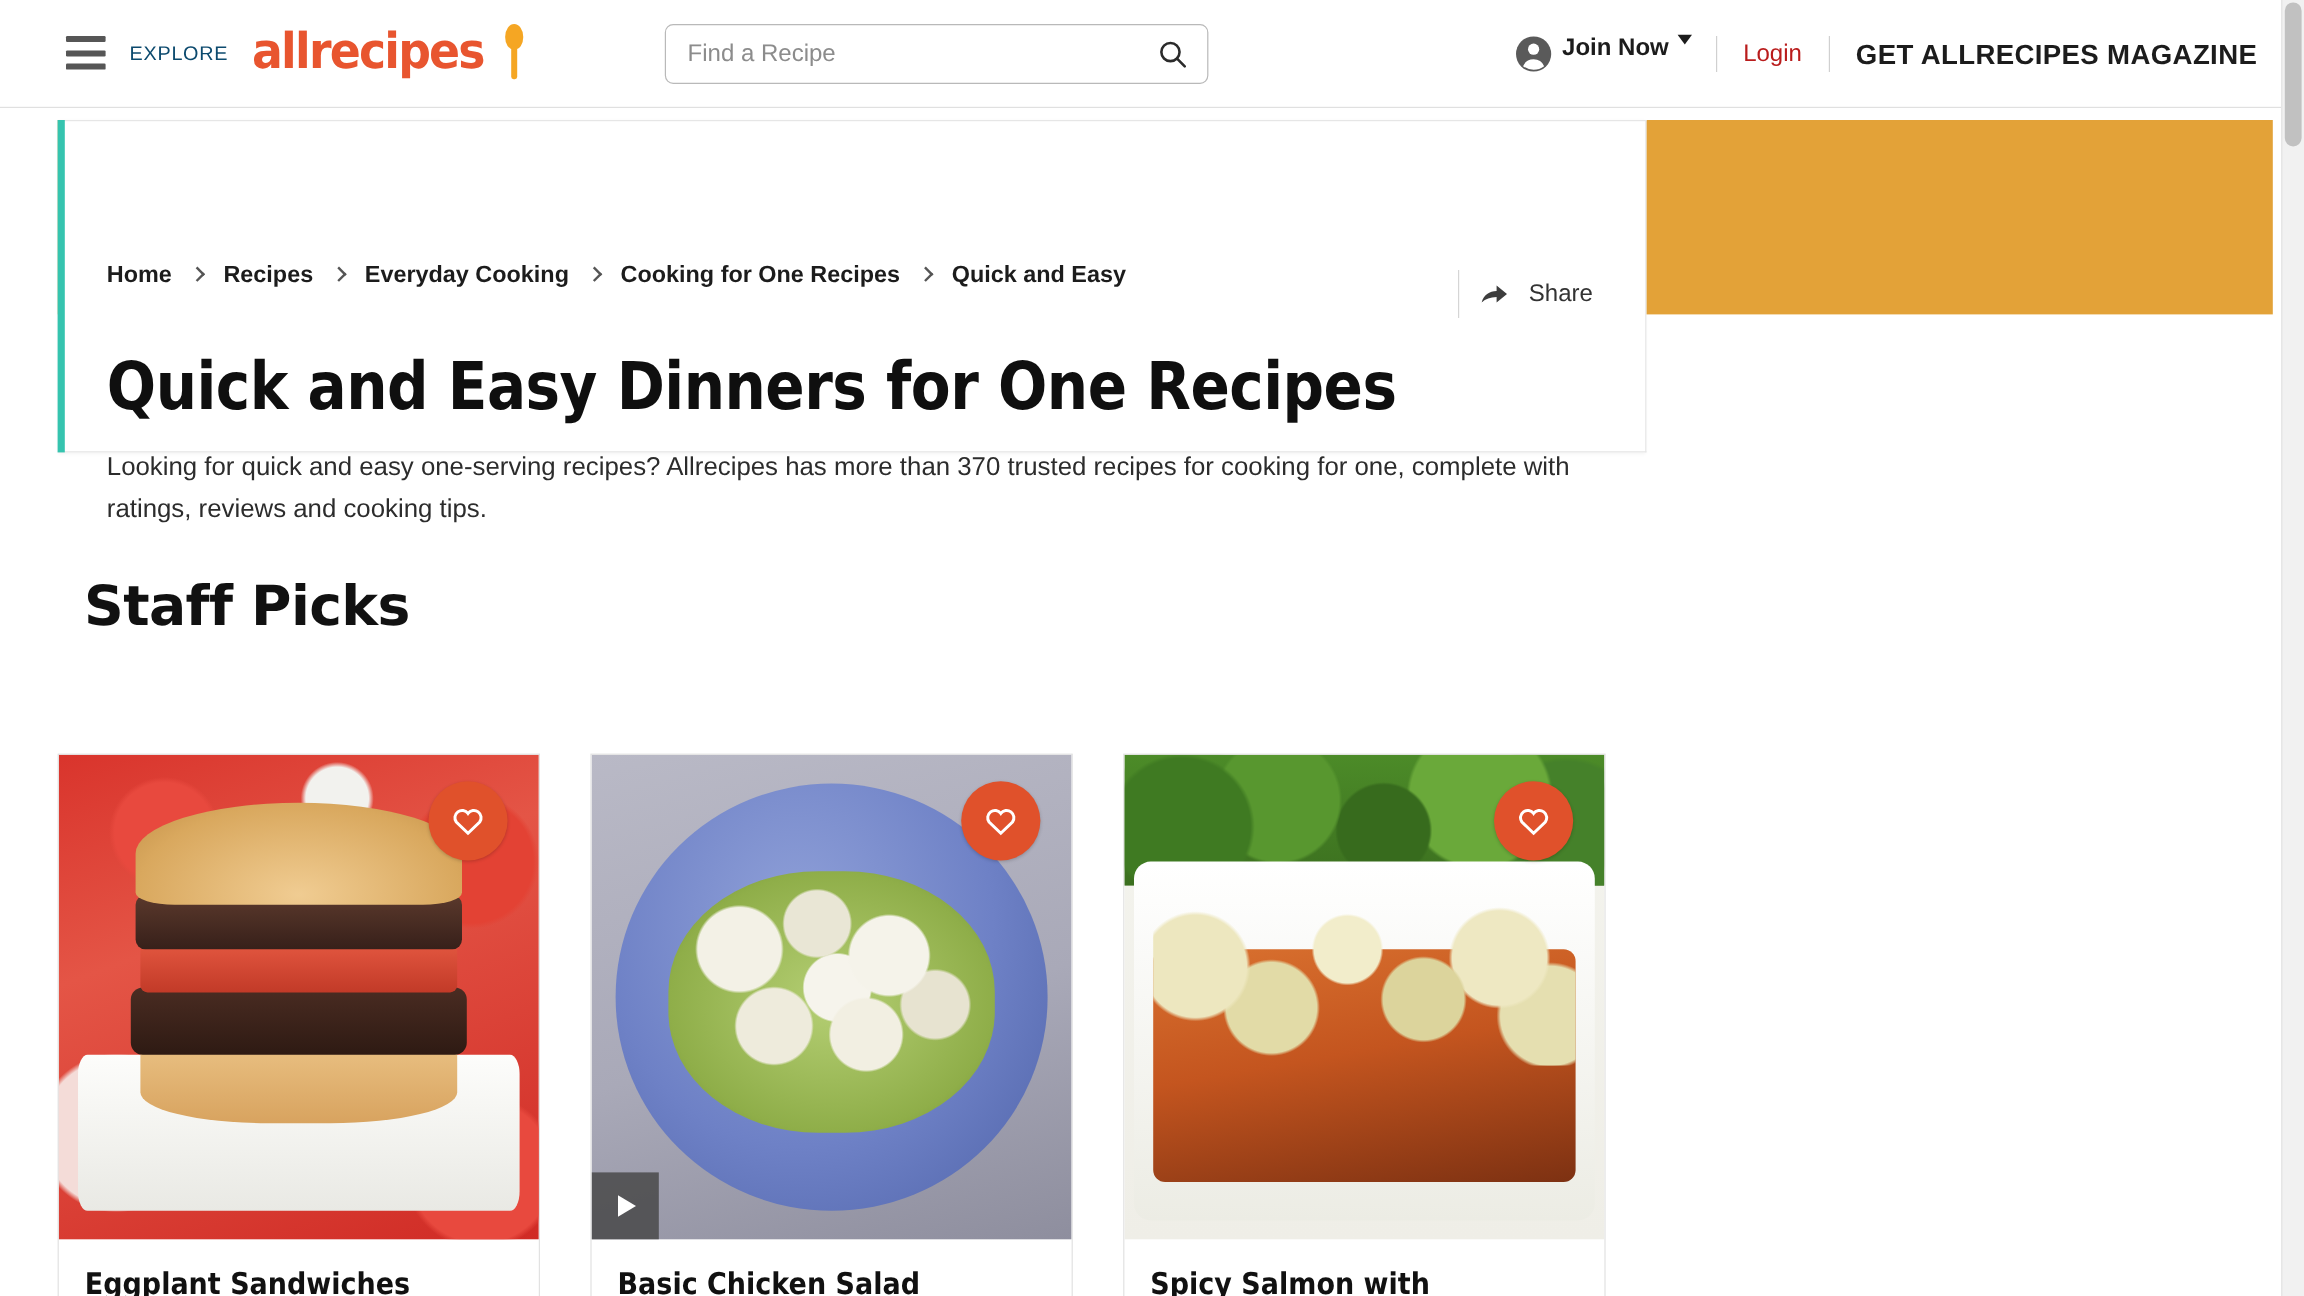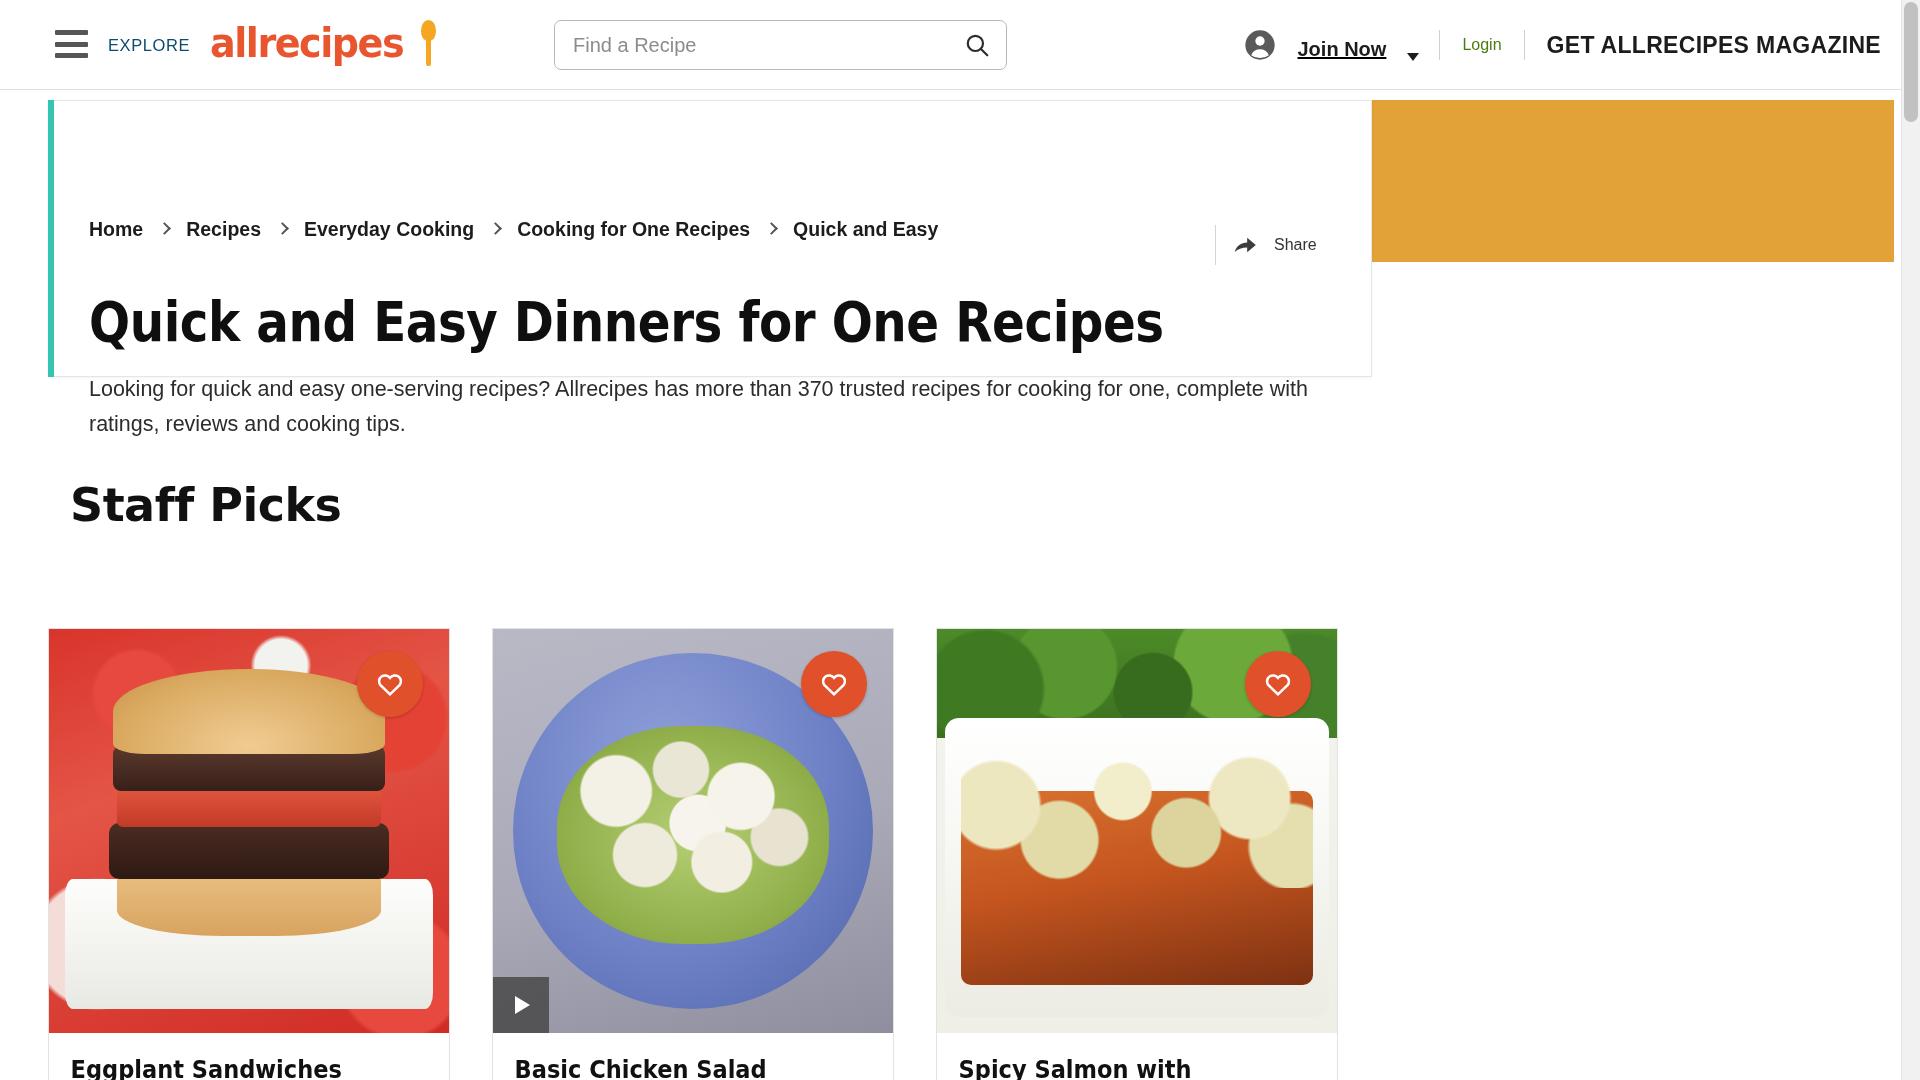--- a/index.html
+++ b/index.html
@@ -106,37 +106,36 @@
     border: none; background: transparent; cursor: pointer;
     display: flex; align-items: center; justify-content: center;
   }
 
   #header-right {
     position: absolute; right: 20px; top: 0;
     height: 90px;
     display: flex; align-items: center;
   }
   #join-now {
-    display: flex; align-items: flex-end; gap: 22px; cursor: pointer;
+    display: flex; align-items: flex-start; gap: 8px; cursor: pointer;
     padding-right: 20px;
-    text-decoration: underline;
   }
   #join-now .label {
     font-size: 20px; font-weight: 700; color: #1c1c1c;
   }
   .caret-down {
     width: 0; height: 0;
     border-left: 6px solid transparent;
     border-right: 6px solid transparent;
     border-top: 8px solid #1c1c1c;
     margin-left: -1px;
   }
   .vdiv { width: 1px; height: 30px; background: #d0d0d0; }
   #login-link {
-    font-size: 16px; color: #4d7c0f; cursor: pointer;
+    font-size: 20px; color: #b91c1c; cursor: pointer;
     padding: 0 22px; text-decoration: none;
   }
   #magazine-link {
     font-size: 23px; font-weight: 700; color: #1c1c1c; cursor: pointer;
     padding-left: 22px; letter-spacing: .3px; text-decoration: none;
   }
 
   
   #hero-zone {
     position: relative;
@@ -178,21 +177,21 @@
     border-right: 2.4px solid #555;
     transform: rotate(45deg);
     position: relative; top: -1px;
   }
 
   #share-group {
     position: absolute; left: 1215px; top: 135px;
     display: flex; align-items: center; gap: 16px; cursor: pointer;
   }
   #share-group .vsep { width: 1px; height: 40px; background: #d5d5d5; }
-  #share-label { font-size: 16px; color: #333; }
+  #share-label { font-size: 20px; color: #333; }
 
   #hero-title {
     position: absolute; left: 89px; top: 200px;
     font-size: 55px; font-weight: 700; letter-spacing: -.5px;
     color: #0f0f0f;
     font-family: "DejaVu Sans", sans-serif;
     transform: scaleX(.88);
     transform-origin: left center;
     white-space: nowrap;
   }

